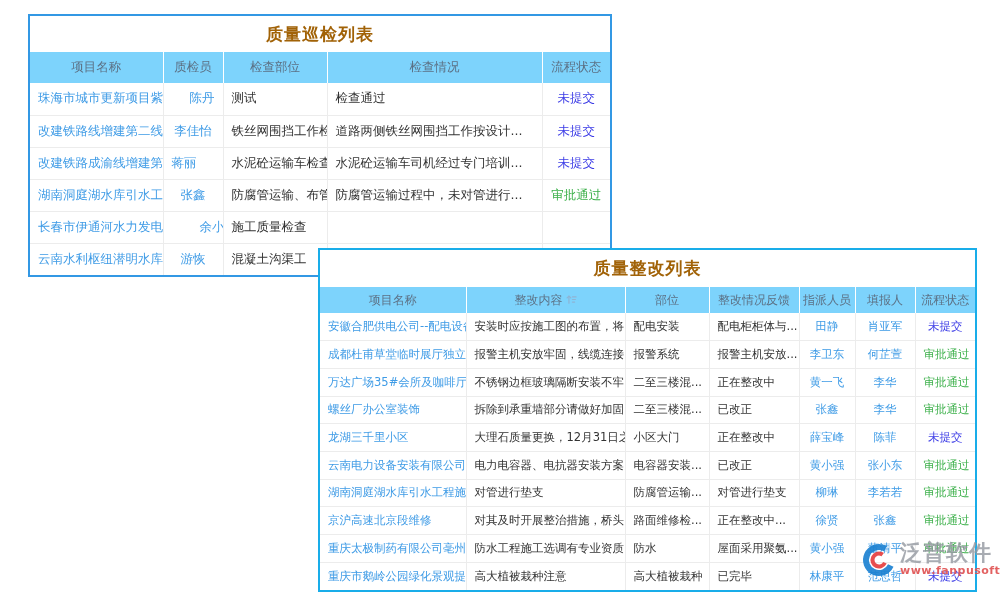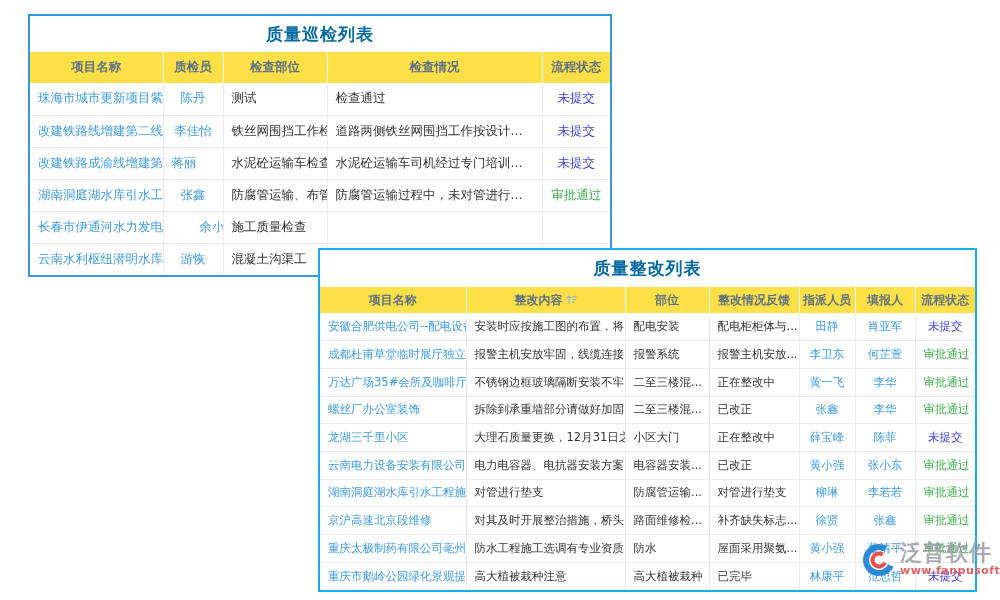--- a/index.html
+++ b/index.html
@@ -4,26 +4,26 @@
 <style>
   html,body{margin:0;padding:0;}
   body{
     width:1000px;height:600px;position:relative;overflow:hidden;
     background:#ffffff;
     font-family:"DejaVu Sans","Liberation Sans",sans-serif;
   }
   .table-card{position:absolute;background:#fff;box-sizing:border-box;}
   #t-inspection{left:28px;top:14px;width:584px;border:2px solid #3398e4;z-index:1;}
   #t-rectification{left:318px;top:248px;width:659px;border:2px solid #19ade9;z-index:10;}
-  .card-title{text-align:center;font-weight:bold;color:#0369a1;letter-spacing:1px;}
+  .card-title{text-align:center;font-weight:bold;color:#a16207;letter-spacing:1px;}
   #t-inspection .card-title{height:36px;line-height:36px;font-size:17px;}
   #t-rectification .card-title{height:37px;line-height:37px;font-size:17px;}
   table{border-collapse:collapse;table-layout:fixed;width:100%;}
   th{
-    background:#fde047;color:#5c7185;font-weight:bold;
+    background:#7dd3fc;color:#5c7185;font-weight:normal;
     border-right:1px solid #ffffff;overflow:hidden;white-space:nowrap;
     text-align:center;padding:0 2px;box-sizing:border-box;
   }
   th:last-child{border-right:none;}
   #t-inspection th{height:31px;font-size:12.5px;}
   #t-rectification th{height:26px;font-size:12px;}
   td{
     border-right:1px solid #ececec;border-bottom:1px solid #ececec;
     padding:0 8px;overflow:hidden;white-space:nowrap;color:#333;box-sizing:border-box;
   }
@@ -65,21 +65,21 @@
           <th><span>项目名称</span></th>
           <th><span>质检员</span></th>
           <th><span>检查部位</span></th>
           <th><span>检查情况</span></th>
           <th><span>流程状态</span></th>
         </tr>
       </thead>
       <tbody>
         <tr>
           <td class="link" style="text-align: left;">珠海市城市更新项目紫...</td>
-          <td class="link" style="text-align: center; margin-top: 12px;">陈丹</td>
+          <td class="link" style="text-align: right; margin-top: 12px;">陈丹</td>
           <td style="text-align: left;">测试</td>
           <td style="text-align: left;">检查通过</td>
           <td class="status" style="text-align: center; color: rgb(60, 60, 230);">未提交</td>
         </tr>
         <tr>
           <td class="link" style="text-align: left;">改建铁路线增建第二线...</td>
           <td class="link" style="text-align: center;">李佳怡</td>
           <td style="text-align: left;">铁丝网围挡工作检查</td>
           <td style="text-align: left;">道路两侧铁丝网围挡工作按设计...</td>
           <td class="status" style="text-align: center; color: rgb(60, 60, 230);">未提交</td>
@@ -208,21 +208,21 @@
           <td style="text-align: left;">防腐管运输...</td>
           <td style="text-align: left;">对管进行垫支</td>
           <td class="link" style="text-align: center;">柳琳</td>
           <td class="link" style="text-align: center;">李若若</td>
           <td class="status" style="text-align: center; color: rgb(60, 176, 74);">审批通过</td>
         </tr>
         <tr>
           <td class="link" style="text-align: left;">京沪高速北京段维修</td>
           <td style="text-align: left;">对其及时开展整治措施，桥头...</td>
           <td style="text-align: left;">路面维修检...</td>
-          <td style="text-align: left;">补齐缺失标志...</td>
+          <td style="text-align: left;">正在整改中...</td>
           <td class="link" style="text-align: center;">徐贤</td>
           <td class="link" style="text-align: center;">张鑫</td>
           <td class="status" style="text-align: center; color: rgb(60, 176, 74);">审批通过</td>
         </tr>
         <tr>
           <td class="link" style="text-align: left;">重庆太极制药有限公司亳州中...</td>
           <td style="text-align: left;">防水工程施工选调有专业资质...</td>
           <td style="text-align: left;">防水</td>
           <td style="text-align: left;">屋面采用聚氨...</td>
           <td class="link" style="text-align: center;">黄小强</td>

